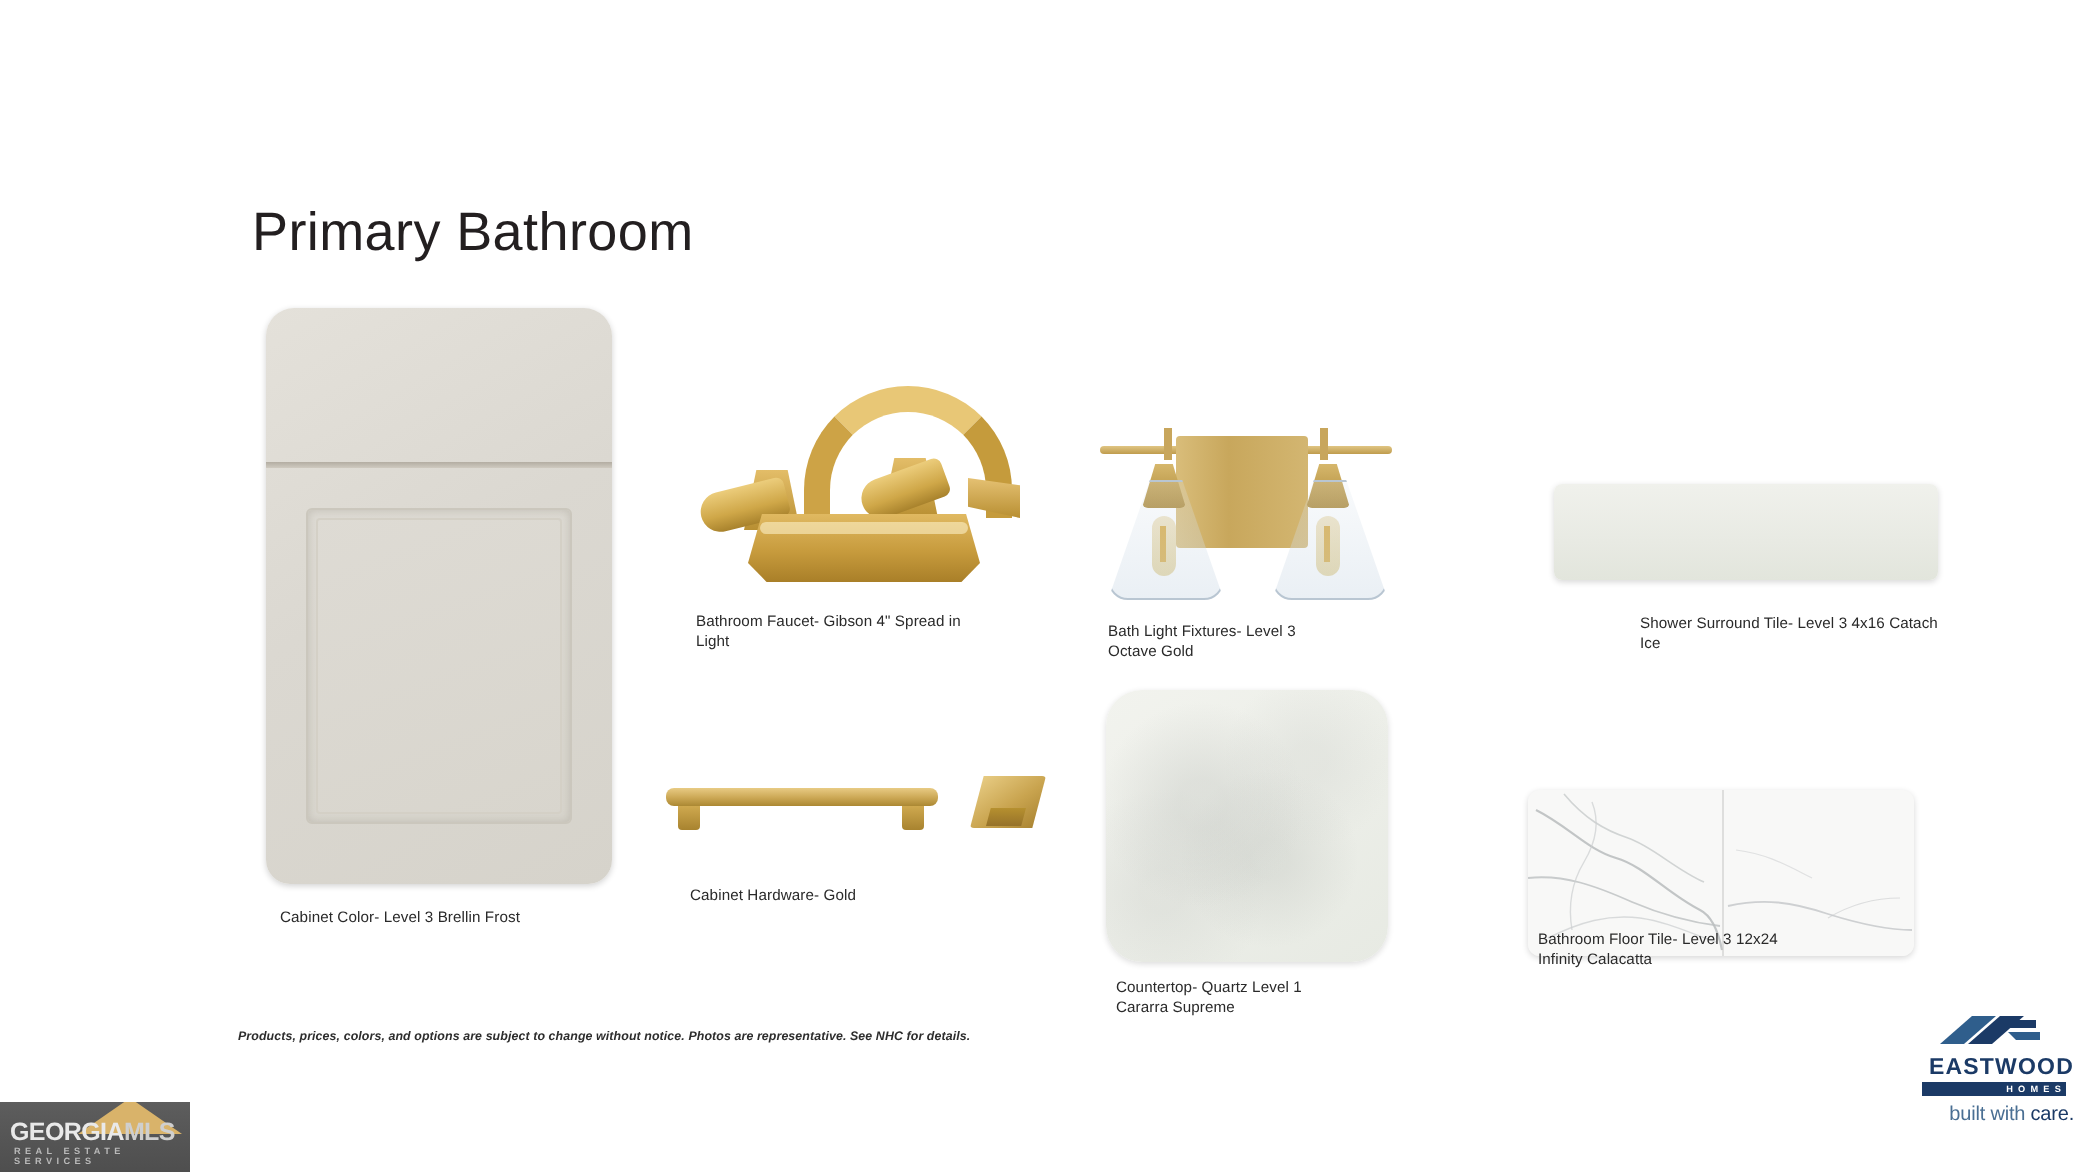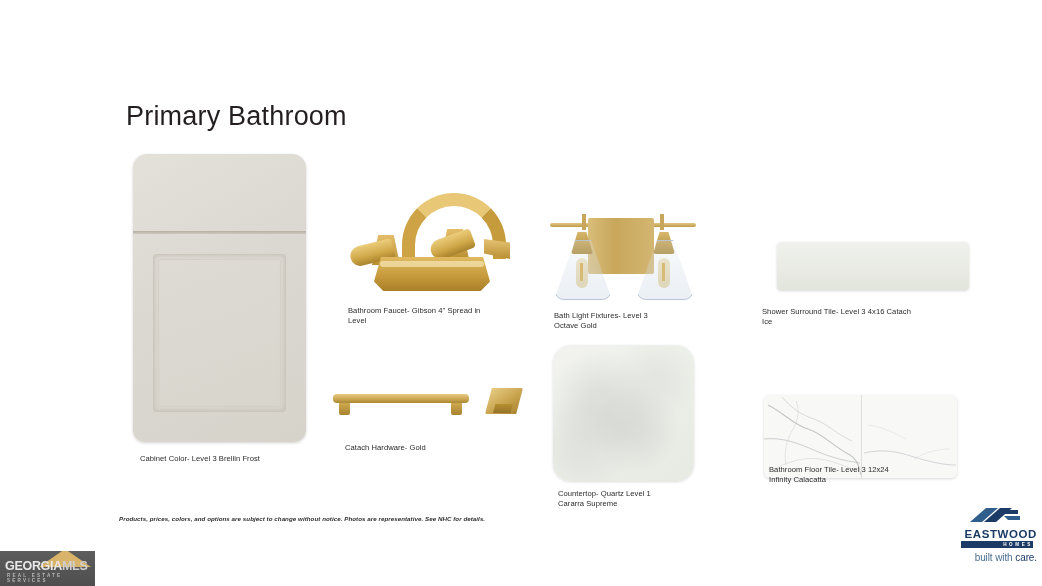--- a/index.html
+++ b/index.html
@@ -189,21 +189,21 @@
       <div class="spout-tip"></div>
       <div class="h-cap l"></div>
       <div class="h-cap r"></div>
       <div class="handle left"></div>
       <div class="handle right"></div>
       <div class="f-base"></div>
       <div class="f-hl"></div>
     </div>
     <div class="caption" style="left:348px;top:306px;width:175px;">
       <div>Bathroom Faucet- Gibson 4" Spread in</div>
-      <div>Level</div>
+      <div>Light</div>
     </div>
   </div>
 
   <div class="item">
     <div class="light">
       <div class="l-bar"></div>
       <div class="l-back"></div>
       <div class="l-stem a"></div>
       <div class="l-stem b"></div>
       <div class="socket a"></div>
@@ -214,34 +214,34 @@
       <div class="shade b"></div>
     </div>
     <div class="caption" style="left:554px;top:311px;width:180px;">
       <div>Bath Light Fixtures-  Level 3</div>
       <div>Octave Gold</div>
     </div>
   </div>
 
   <div class="item">
     <div class="shower-tile"></div>
-    <div class="caption" style="left:762px;top:307px;width:200px;">
+    <div class="caption" style="left:820px;top:307px;width:200px;">
       <div>Shower Surround Tile- Level 3 4x16 Catach</div>
       <div>Ice</div>
     </div>
   </div>
 
   <div class="item">
     <div class="hw">
       <div class="pull"></div>
       <div class="pull-foot l"></div>
       <div class="pull-foot r"></div>
       <div class="knob"></div>
     </div>
-    <div class="caption" style="left:345px;top:443px;width:190px;">Catach Hardware-  Gold</div>
+    <div class="caption" style="left:345px;top:443px;width:190px;">Cabinet Hardware-  Gold</div>
   </div>
 
   <div class="item">
     <div class="quartz"></div>
     <div class="caption" style="left:558px;top:489px;width:180px;">
       <div>Countertop- Quartz Level 1</div>
       <div>Cararra Supreme</div>
     </div>
   </div>
 

